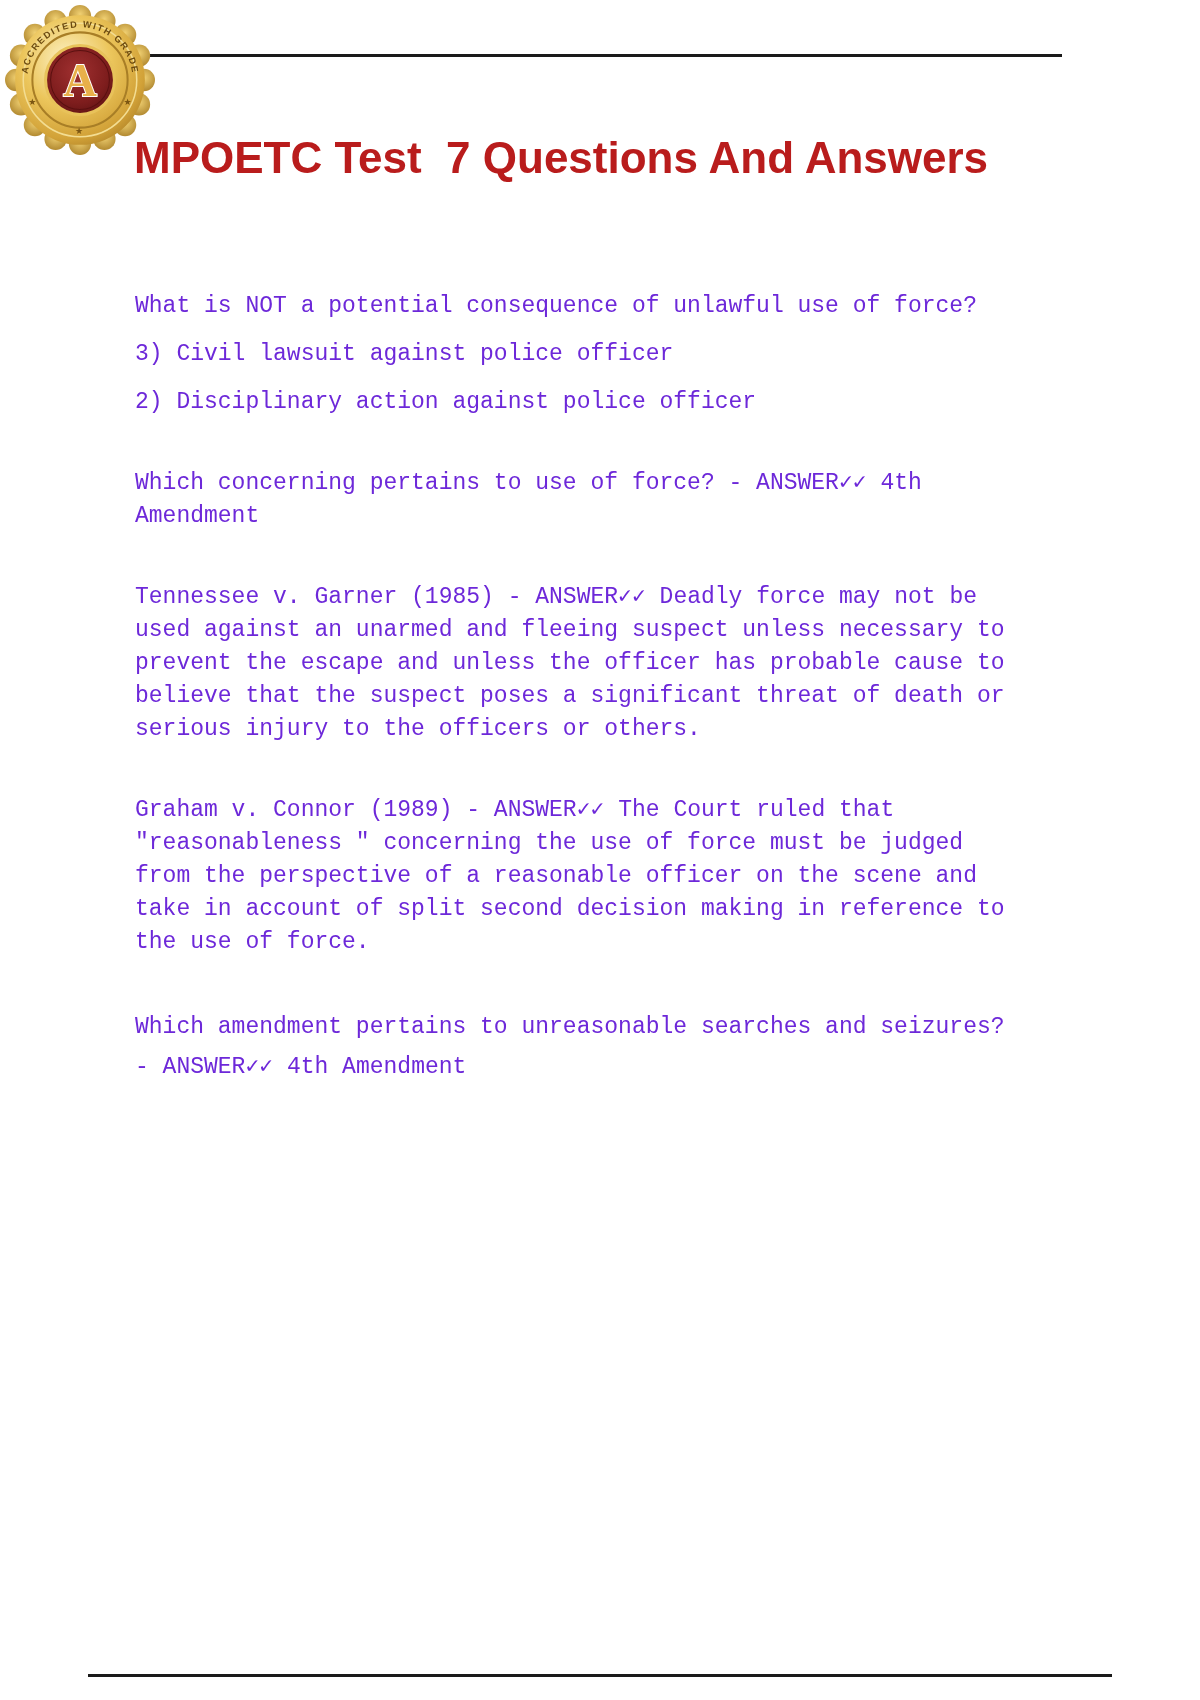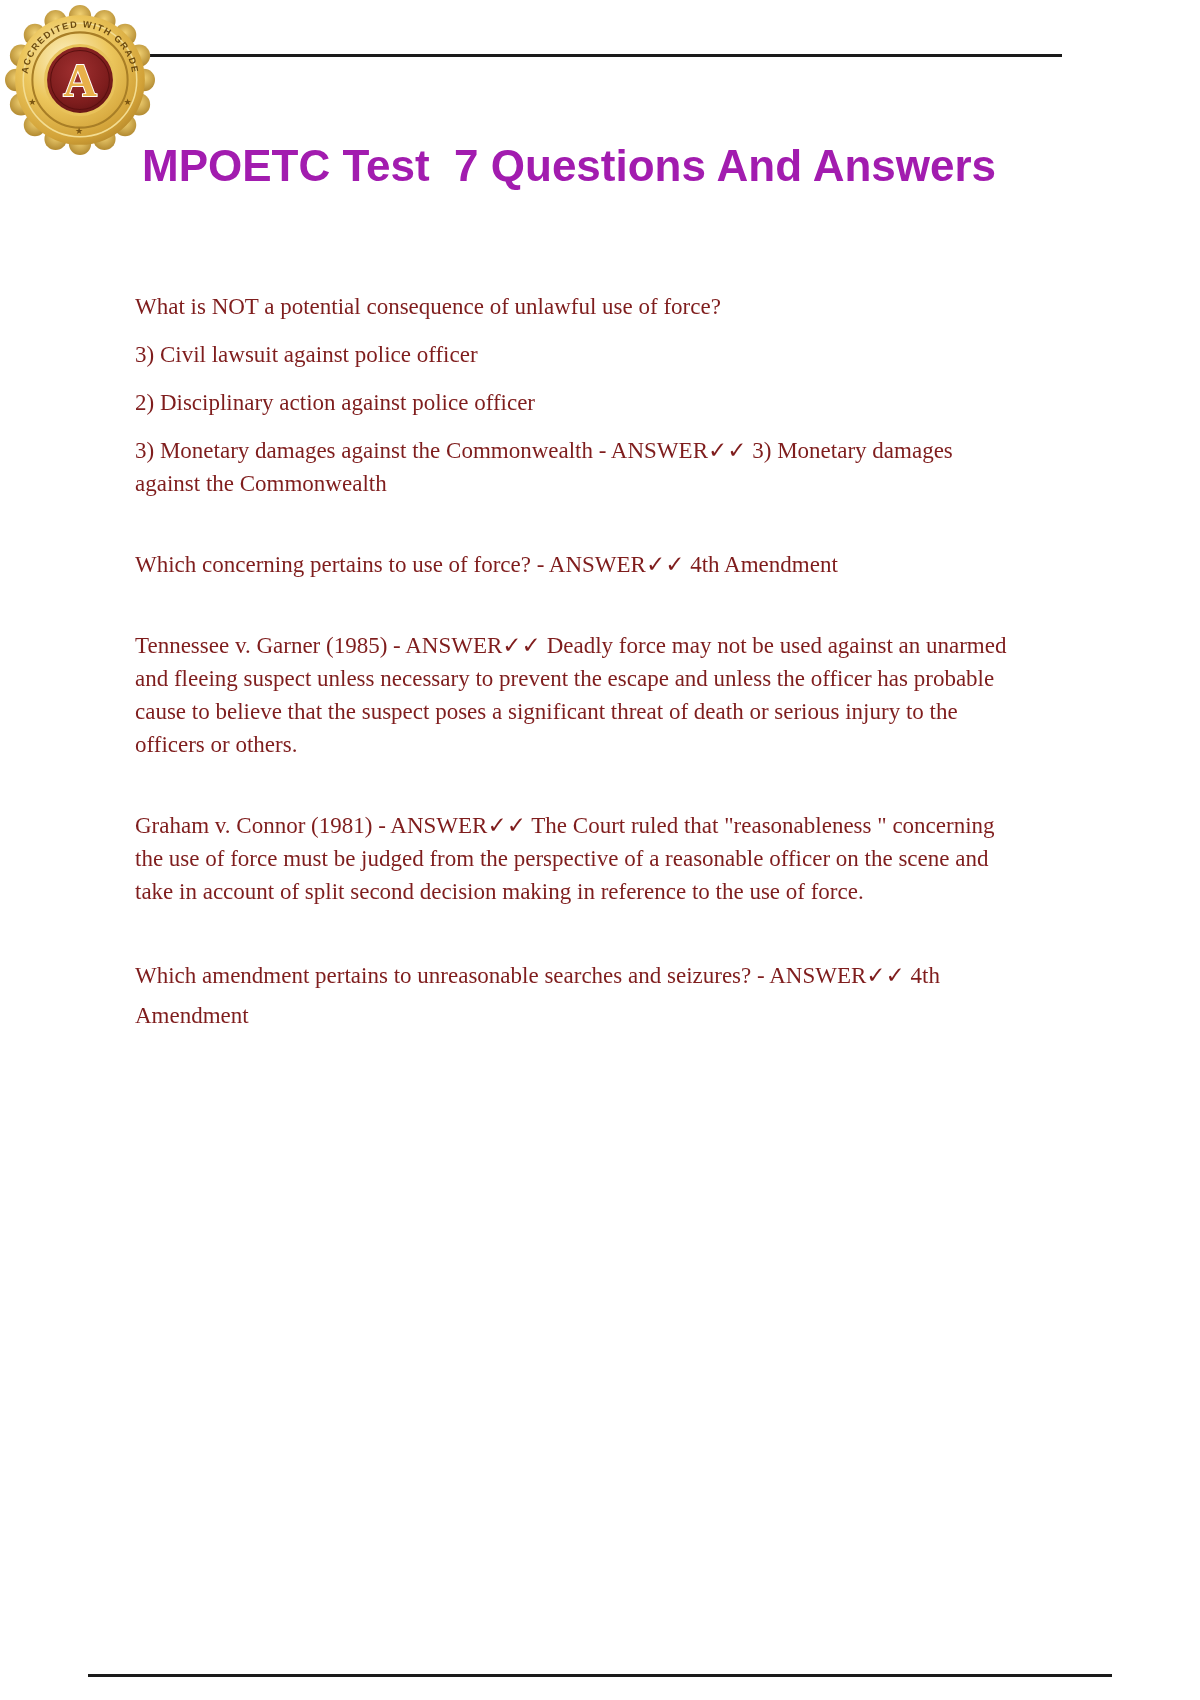--- a/index.html
+++ b/index.html
@@ -28,37 +28,38 @@
 
   .badge {
     position: absolute;
     left: 4px; top: 4px;
     width: 152px; height: 152px;
   }
 
   .title {
     position: absolute;
     left: 134px; top: 132px;
-    margin: 8px;
+    margin: 0;
     font-family: "Liberation Sans", sans-serif;
     font-weight: 700;
     font-size: 44px;
     line-height: 51px;
     letter-spacing: 0px;
-    color: #a21caf;
+    color: #b91c1c;
   }
   .title-line { display: block; white-space: pre; }
 
   .content {
     position: absolute;
     left: 135px; top: 290px;
     width: 878px;
     font-size: 23px;
     line-height: 33px;
-    color: #7f1d1d;
+    color: #6d28d9;
+    font-family: Liberation Mono, monospace;
   }
   .para { margin: 0 0 15px 0; }
   .para.gap { margin-top: 48px; }
   .para.loose { line-height: 40px; }
 </style>
 </head>
 <body>
 
 <div class="page">
 
@@ -124,22 +125,21 @@
   </div>
 
   <h1 class="title">
     <span class="title-line">MPOETC Test  7 Questions And Answers</span>
   </h1>
 
   <div class="content">
     <p class="para">What is NOT a potential consequence of unlawful use of force?</p>
     <p class="para">3) Civil lawsuit against police officer</p>
     <p class="para">2) Disciplinary action against police officer</p>
-    <p class="para">3) Monetary damages against the Commonwealth - ANSWER✓✓ 3) Monetary damages against the Commonwealth</p>
     <p class="para gap">Which concerning pertains to use of force? - ANSWER✓✓ 4th Amendment</p>
     <p class="para gap">Tennessee v. Garner (1985) - ANSWER✓✓ Deadly force may not be used against an unarmed and fleeing suspect unless necessary to prevent the escape and unless the officer has probable cause to believe that the suspect poses a significant threat of death or serious injury to the officers or others.</p>
-    <p class="para gap">Graham v. Connor (1981) - ANSWER✓✓ The Court ruled that "reasonableness " concerning the use of force must be judged from the perspective of a reasonable officer on the scene and take in account of split second decision making in reference to the use of force.</p>
+    <p class="para gap">Graham v. Connor (1989) - ANSWER✓✓ The Court ruled that "reasonableness " concerning the use of force must be judged from the perspective of a reasonable officer on the scene and take in account of split second decision making in reference to the use of force.</p>
     <p class="para gap loose">Which amendment pertains to unreasonable searches and seizures? - ANSWER✓✓ 4th Amendment</p>
   </div>
 
   <div class="bottom-rule"></div>
 
 </div>
 
 </body></html>

